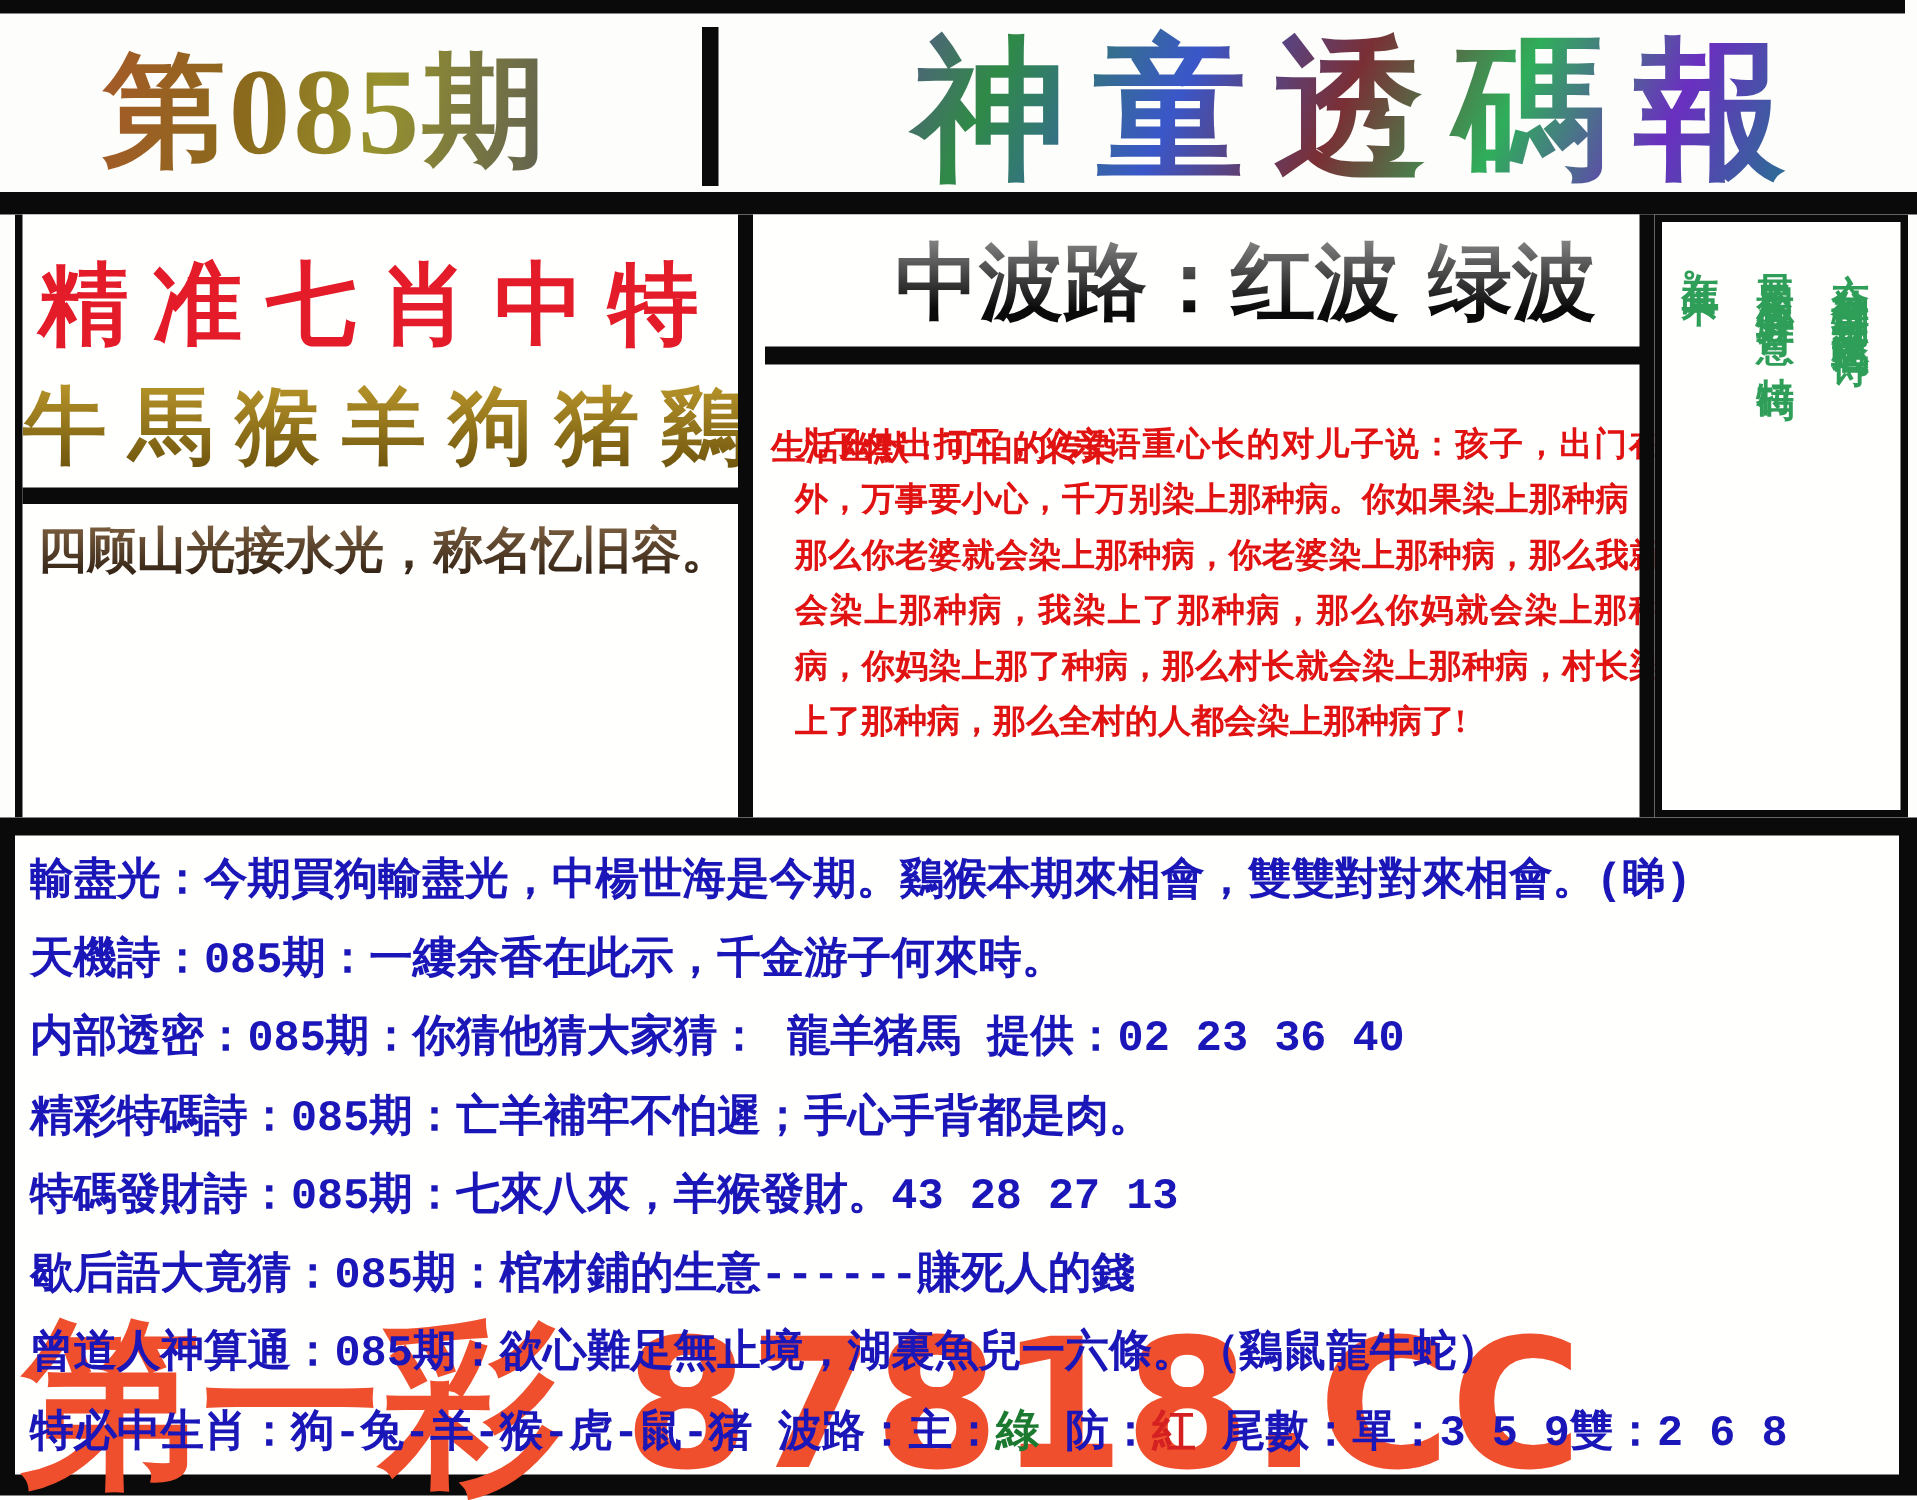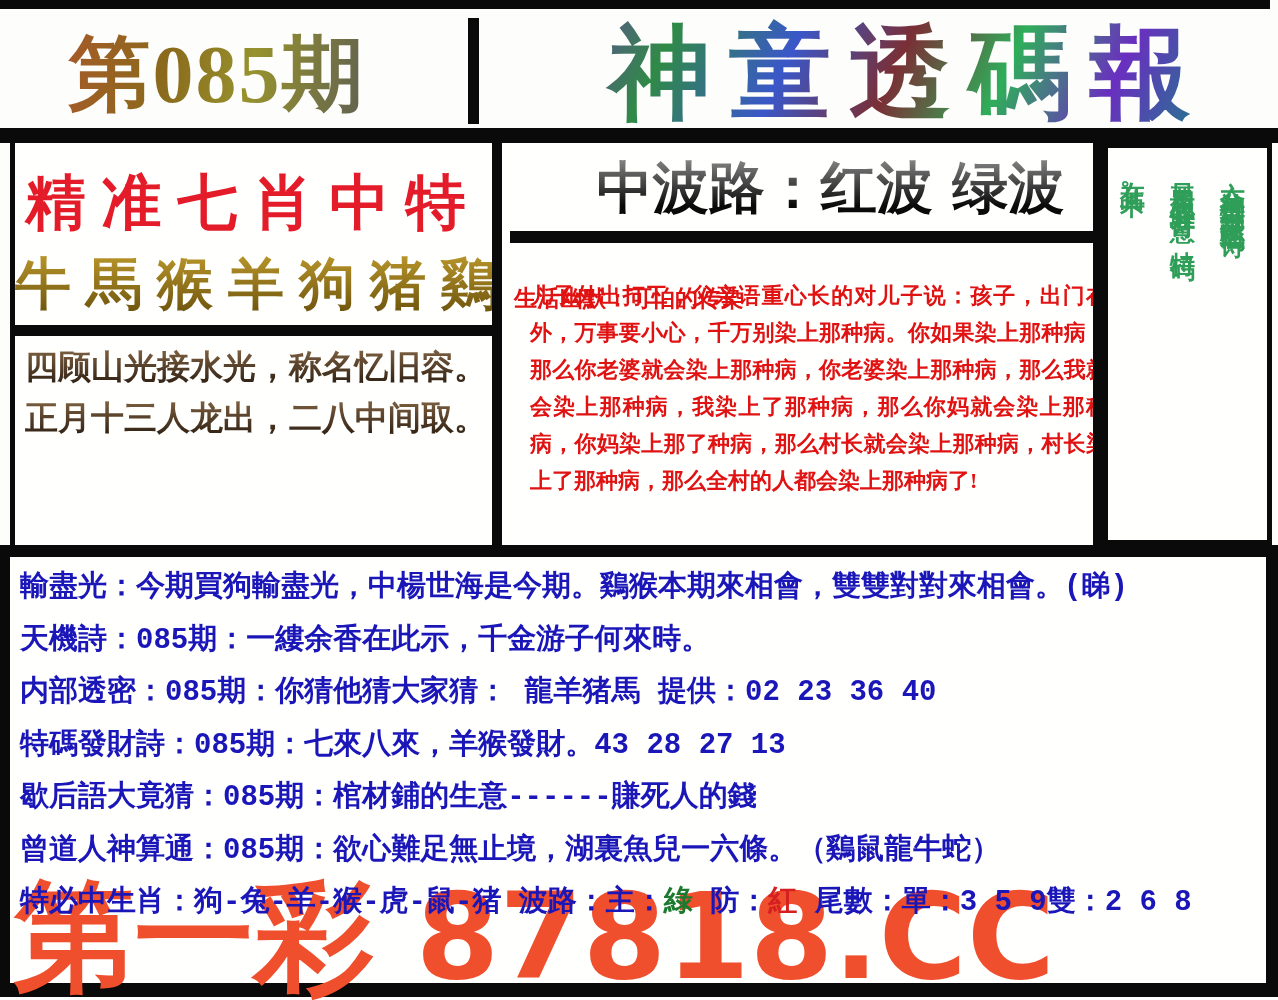--- a/index.html
+++ b/index.html
@@ -118,21 +118,20 @@
   <div id="masthead">神童透碼報</div>
 
   <div id="main-rule" class="rule"></div>
 
   <div id="left-box" class="band">
     <div id="seven-heading">精准七肖中特</div>
     <div id="zodiacs">牛馬猴羊狗猪鷄</div>
     <div id="left-divider"></div>
     <div id="poems">
       <div class="poem-line">四顾山光接水光，称名忆旧容。</div>
-      <div class="poem-line">正月十三人龙出，二八中间取。</div>
     </div>
   </div>
 
   <div id="mid-box" class="band">
     <div id="wave-heading"><span class="rot">必</span><span>中波路：红波 绿波</span></div>
     <div id="mid-divider"></div>
     <div id="humor-title">生活幽默：可怕的传染</div>
     <div id="humor-body">儿子外出打工，父亲语重心长的对儿子说：孩子，出门在外，万事要小心，千万别染上那种病。你如果染上那种病，那么你老婆就会染上那种病，你老婆染上那种病，那么我就会染上那种病，我染上了那种病，那么你妈就会染上那种病，你妈染上那了种病，那么村长就会染上那种病，村长染上了那种病，那么全村的人都会染上那种病了!</div>
   </div>
 
@@ -144,20 +143,21 @@
       <div>在其中。</div>
     </div>
   </div>
 
   <div id="bottom-box">
     <div id="watermark">第一彩 87818.CC</div>
     <div id="bottom-lines">
       <div class="pred-line">輸盡光：今期買狗輸盡光，中楊世海是今期。鷄猴本期來相會，雙雙對對來相會。(睇)</div>
       <div class="pred-line">天機詩：085期：一縷余香在此示，千金游子何來時。</div>
       <div class="pred-line">内部透密：085期：你猜他猜大家猜：  龍羊猪馬  提供：02 23 36 40</div>
+      <div class="pred-line">精彩特碼詩：085期：亡羊補牢不怕遲；手心手背都是肉。</div>
       <div class="pred-line">特碼發財詩：085期：七來八來，羊猴發財。43 28 27 13</div>
       <div class="pred-line">歇后語大竟猜：085期：棺材鋪的生意------賺死人的錢</div>
       <div class="pred-line">曾道人神算通：085期：欲心難足無止境，湖裏魚兒一六條。（鷄鼠龍牛蛇）</div>
       <div class="pred-line"><span>特必中生肖：狗-兔-羊-猴-虎-鼠-猪 波路：主：</span><span class="seg-green">綠</span><span> 防：</span><span class="seg-red">紅</span><span> 尾數：單：3 5 9雙：2 6 8</span></div>
     </div>
   </div>
 
 </div>
 
 </body></html>

